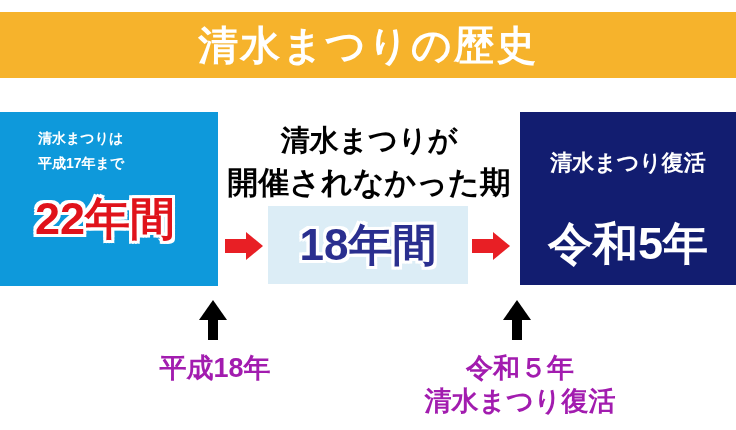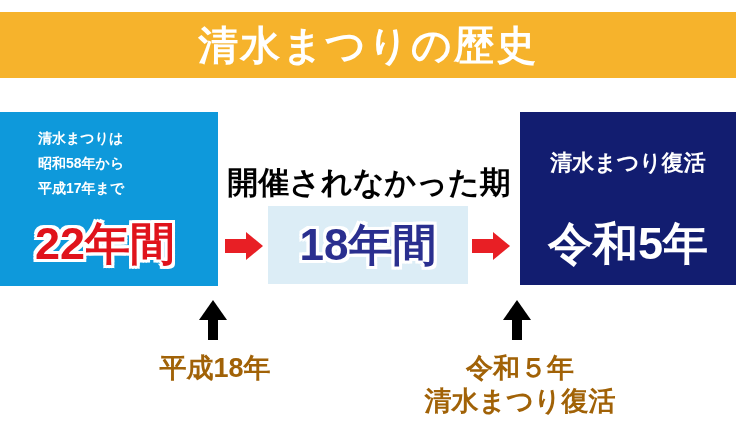--- a/index.html
+++ b/index.html
@@ -81,41 +81,41 @@
   }
   .black-arrow .stem {
     position: absolute; left: 9px; top: 20px; width: 10px; height: 20px; background: #000000;
   }
   .black-arrow-1 { left: 199px; top: 288px; }
   .black-arrow-2 { left: 503px; top: 288px; }
 
   
   .event-caption {
     position: absolute; top: 340px; width: 300px; text-align: center;
-    color: #a16207; font-size: 27px; font-weight: bold; line-height: 33px;
+    color: #a21caf; font-size: 27px; font-weight: bold; line-height: 33px;
   }
   .event-caption-1 { left: 65px; }
   .event-caption-2 { left: 370px; }
 </style>
 </head>
 <body>
 
 <div class="stage">
 
   <div class="header">
     <div class="header-title">清水まつりの歴史</div>
   </div>
 
   <div class="past-box">
     <div class="past-line">清水まつりは</div>
-    <div class="past-line">昭和58年から</div>
     <div class="past-line">平成17年まで</div>
     <span class="past-duration">22年間</span>
   </div>
 
+  <div class="gap-title1">清水まつりが</div>
   <div class="gap-title2">開催されなかった期間</div>
   <div class="gap-box">
     <span class="gap-duration">18年間</span>
   </div>
 
   <div class="revival-box">
     <div class="revival-label">清水まつり復活</div>
     <div class="revival-year">令和5年</div>
   </div>
 

